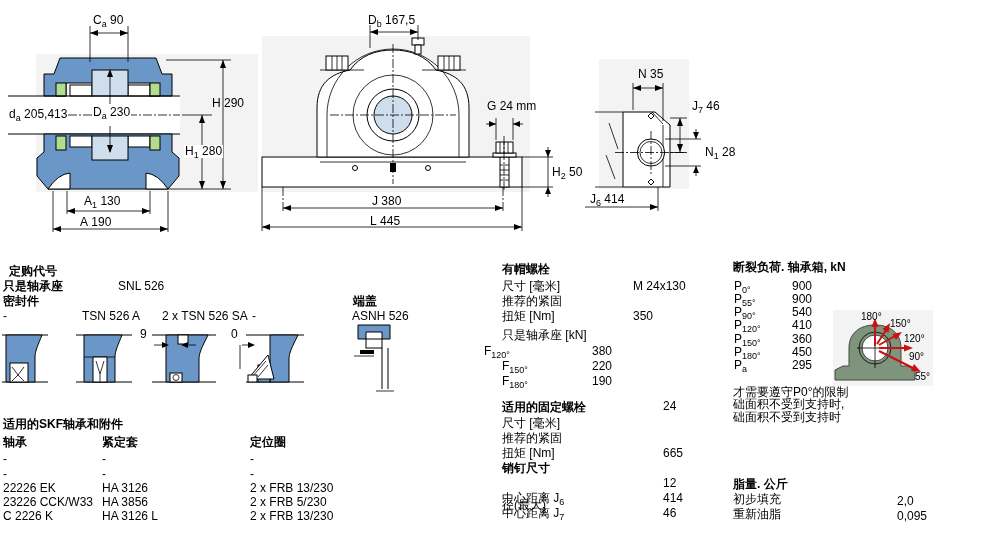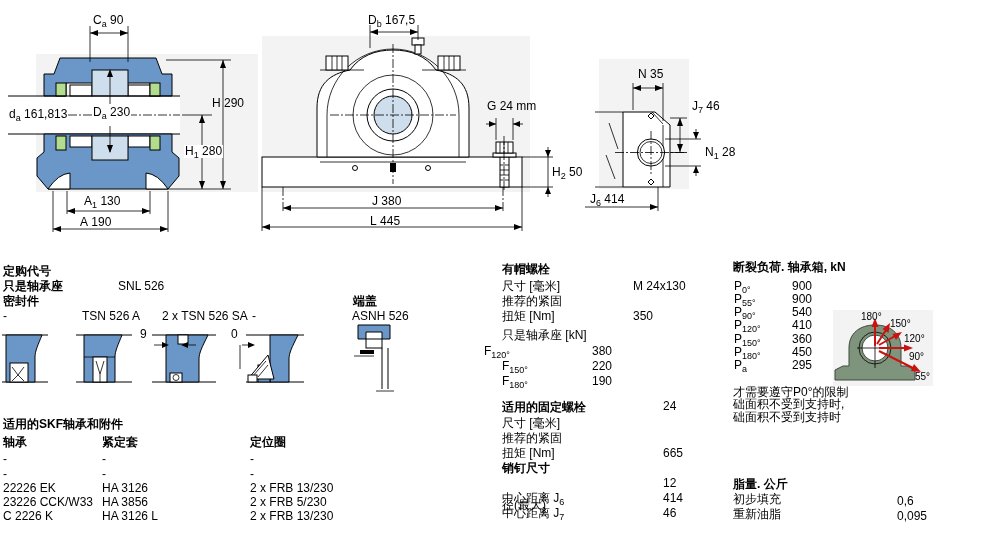--- a/index.html
+++ b/index.html
@@ -237,38 +237,38 @@
 
     <g>
       <line class="thin" x1="73" y1="132" x2="73" y2="156"></line>
       <line class="thin" x1="0" y1="152" x2="73" y2="152"></line>
       <polygon class="blk" points="73,152 65,149 65,155"></polygon>
     </g>
   </svg>
 
   <div class="dim" style="left:93px;top:14px"><span>C</span><sub>a</sub>&nbsp;<span>90</span></div>
   <div class="dim" style="left:212px;top:97px"><span>H</span><sub></sub>&nbsp;<span>290</span></div>
-  <div class="dim wbg" style="left:8px;top:108px"><span>d</span><sub>a</sub>&nbsp;<span>161,813</span></div>
+  <div class="dim wbg" style="left:8px;top:108px"><span>d</span><sub>a</sub>&nbsp;<span>205,413</span></div>
   <div class="dim wbg" style="left:92px;top:106px"><span>D</span><sub>a</sub>&nbsp;<span>230</span></div>
   <div class="dim wbg" style="left:184px;top:145px"><span>H</span><sub>1</sub>&nbsp;<span>280</span></div>
   <div class="dim" style="left:84px;top:195px"><span>A</span><sub>1</sub>&nbsp;<span>130</span></div>
   <div class="dim" style="left:80px;top:216px"><span>A</span><sub></sub>&nbsp;<span>190</span></div>
 
   <div class="dim" style="left:368px;top:14px"><span>D</span><sub>b</sub>&nbsp;<span>167,5</span></div>
   <div class="dim" style="left:487px;top:100px"><span>G</span><sub></sub>&nbsp;<span>24 mm</span></div>
   <div class="dim" style="left:552px;top:166px"><span>H</span><sub>2</sub>&nbsp;<span>50</span></div>
   <div class="dim" style="left:372px;top:195px"><span>J</span><sub></sub>&nbsp;<span>380</span></div>
   <div class="dim" style="left:370px;top:215px"><span>L</span><sub></sub>&nbsp;<span>445</span></div>
 
   <div class="dim" style="left:638px;top:68px"><span>N</span><sub></sub>&nbsp;<span>35</span></div>
   <div class="dim" style="left:692px;top:100px"><span>J</span><sub>7</sub>&nbsp;<span>46</span></div>
   <div class="dim" style="left:705px;top:146px"><span>N</span><sub>1</sub>&nbsp;<span>28</span></div>
   <div class="dim" style="left:590px;top:193px"><span>J</span><sub>6</sub>&nbsp;<span>414</span></div>
 
-  <div class="t b" style="left:3px;top:265px">定购代号</div>
+  <div class="t b" style="left:9px;top:265px">定购代号</div>
   <div class="t b" style="left:3px;top:280px">只是轴承座</div>
   <div class="t" style="left:118px;top:280px">SNL 526</div>
   <div class="t b" style="left:3px;top:295px">密封件</div>
   <div class="t b" style="left:353px;top:295px">端盖</div>
   <div class="t" style="left:3px;top:310px">-</div>
   <div class="t" style="left:82px;top:310px">TSN 526 A</div>
   <div class="t" style="left:162px;top:310px">2 x TSN 526 SA</div>
   <div class="t" style="left:252px;top:310px">-</div>
   <div class="t" style="left:352px;top:310px">ASNH 526</div>
 
@@ -414,17 +414,17 @@
     </g>
   </svg>
   <div class="ang" style="left:861px;top:312px">180°</div>
   <div class="ang" style="left:890px;top:319px">150°</div>
   <div class="ang" style="left:904px;top:334px">120°</div>
   <div class="ang" style="left:909px;top:352px">90°</div>
   <div class="ang" style="left:915px;top:372px">55°</div>
 
   <div class="t b" style="left:733px;top:478px">脂量. 公斤</div>
   <div class="t" style="left:733px;top:493px">初步填充</div>
-  <div class="t" style="left:897px;top:495px">0,6</div>
+  <div class="t" style="left:897px;top:495px">2,0</div>
   <div class="t" style="left:733px;top:508px">重新油脂</div>
   <div class="t" style="left:897px;top:510px">0,095</div>
 
 </div>
 
 </body></html>

